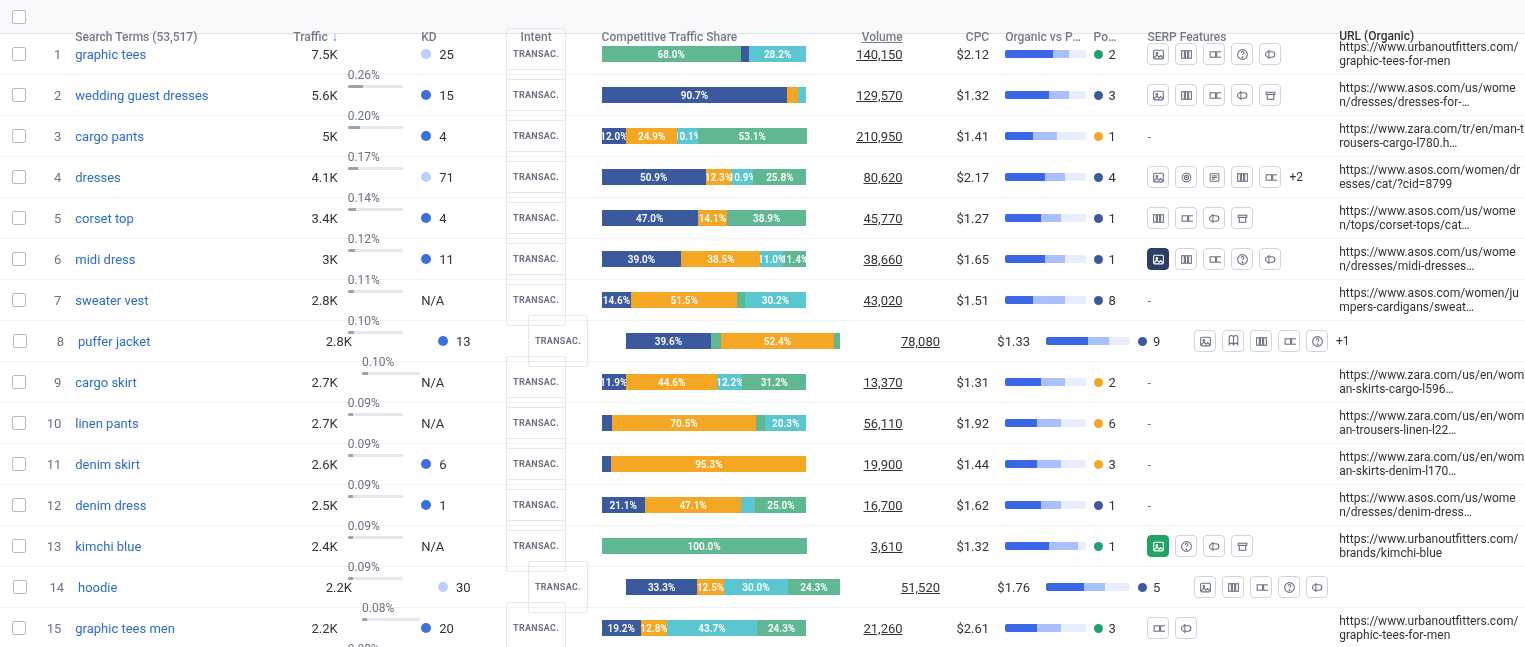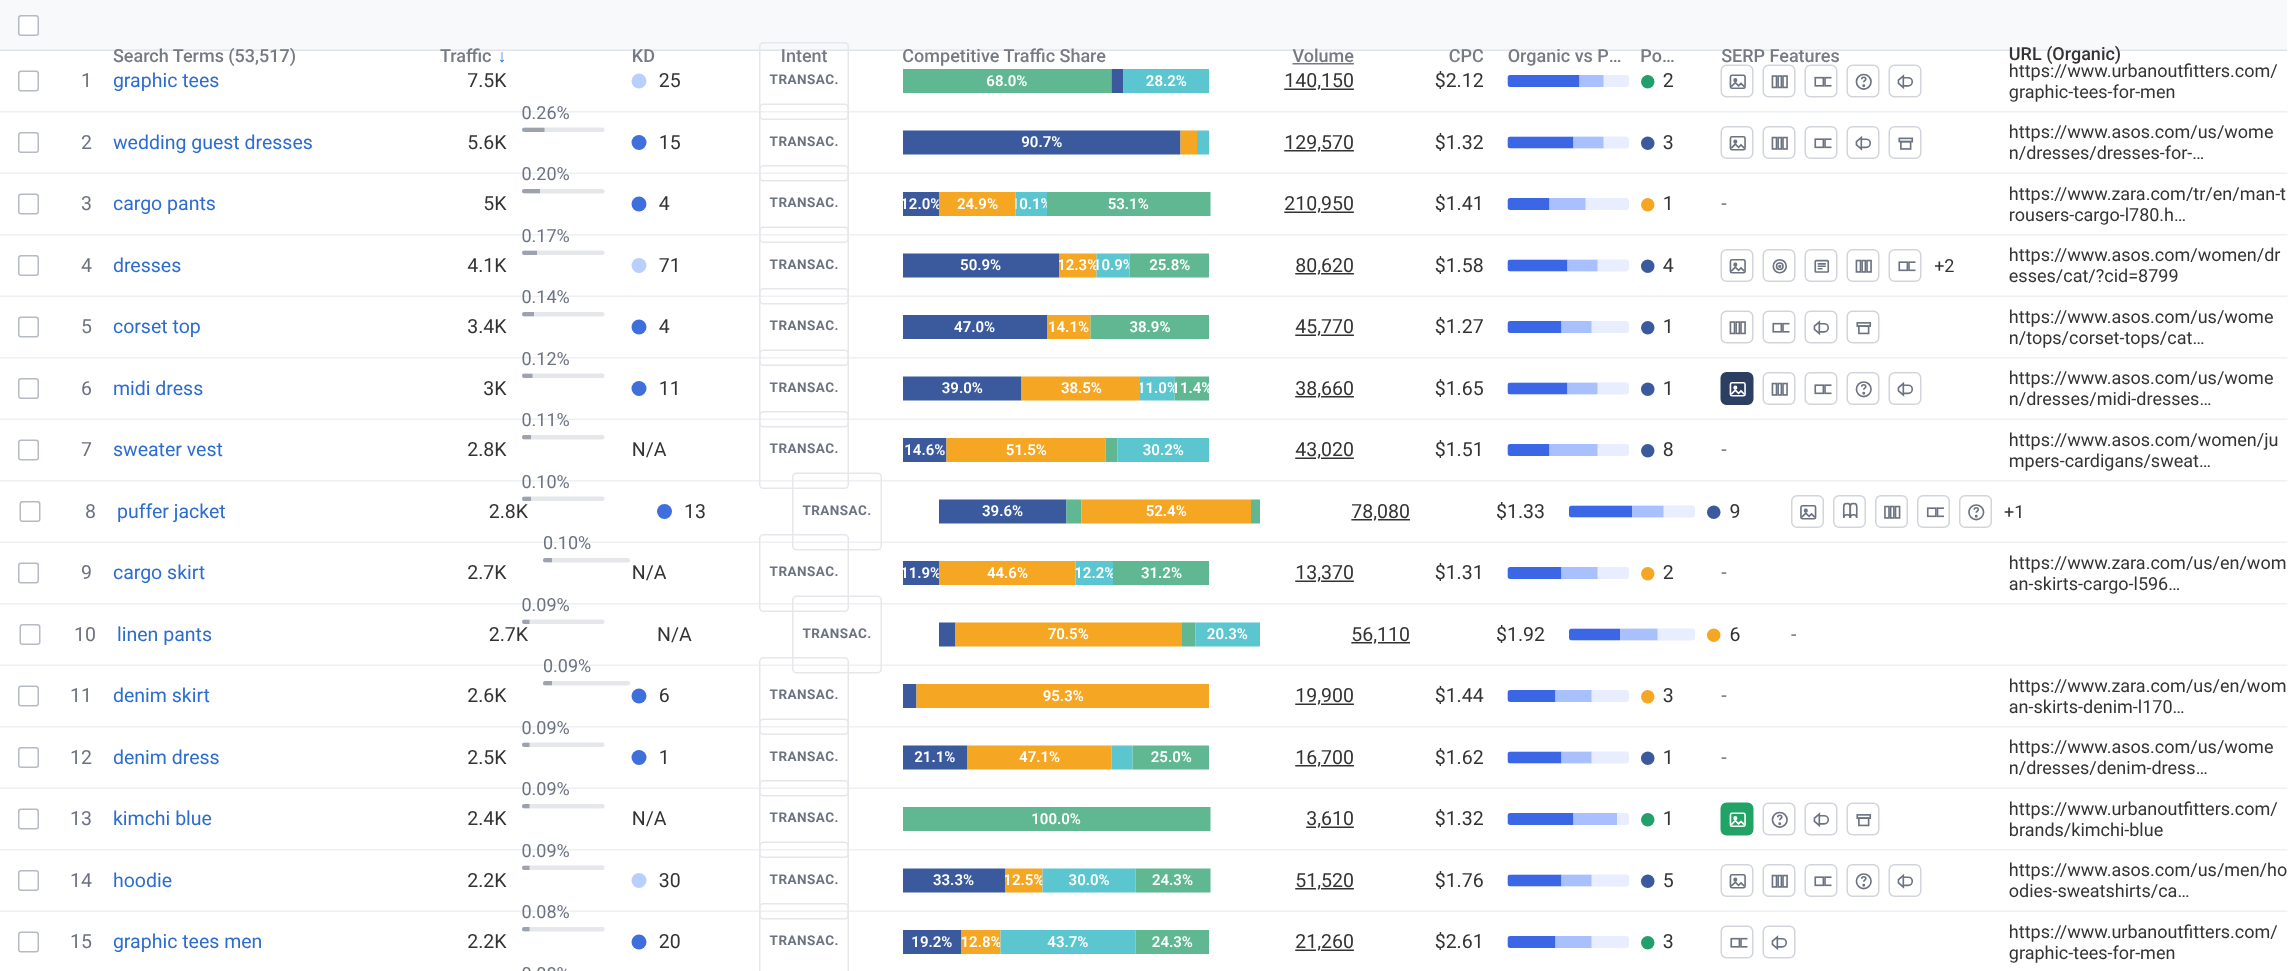--- a/index.html
+++ b/index.html
@@ -275,21 +275,21 @@
         <div class="col-intent"><span class="intent-badge">TRANSAC.</span></div>
         <div class="col-cts">
           <div class="cts-bar">
             <div class="cts-seg" style="width:50.9%;background:#3b5a9d">50.9%</div>
             <div class="cts-seg" style="width:12.3%;background:#f5a623">12.3%</div>
             <div class="cts-seg" style="width:10.9%;background:#5bc6d0">10.9%</div>
             <div class="cts-seg" style="width:25.8%;background:#5fb891">25.8%</div>
           </div>
         </div>
         <div class="col-volume">80,620</div>
-        <div class="col-cpc">$1.58</div>
+        <div class="col-cpc">$2.17</div>
         <div class="col-ovp">
           <div class="ovp-bar">
       <div class="ovp-seg" style="width:50%;background:#3b67e6"></div>
       <div class="ovp-seg" style="width:25%;background:#a9c0ff"></div>
     </div>
         </div>
         <div class="col-pos">
           <span class="pos-dot" style="background:#3b5a9d"></span>
           <span>4</span>
         </div>
@@ -666,20 +666,21 @@
       <div class="ovp-seg" style="width:30%;background:#a9c0ff"></div>
     </div>
         </div>
         <div class="col-pos">
           <span class="pos-dot" style="background:#f5a623"></span>
           <span>6</span>
         </div>
         <div class="col-serp">
           <span class="dash">-</span>
         </div>
+        <div class="col-url">https://www.zara.com/us/en/woman-trousers-linen-l22…</div>
       </div>
       <div class="data-row">
         <div class="col-check">
           <div class="checkbox"></div>
         </div>
         <div class="col-num">11</div>
         <div class="col-term"><span class="link">denim skirt</span></div>
         <div class="col-traffic">2.6K</div>
         <div class="col-traffic-bar">
       <div class="pct-label">0.09%</div>
@@ -888,21 +889,20 @@
               <circle cx="12" cy="17" r="0.8" fill="currentColor"></circle>
             </svg>
           </div>
           <div class="serp-icon">
             <svg viewBox="0 0 24 24" fill="none" stroke="currentColor" stroke-width="2">
               <path d="M3 10l6-5v14l-6-5z"></path>
               <path d="M9 7h6a5 5 0 010 10H9"></path>
             </svg>
           </div>
         </div>
-        <div class="col-url">https://www.asos.com/us/men/hoodies-sweatshirts/ca…</div>
       </div>
       <div class="data-row">
         <div class="col-check">
           <div class="checkbox"></div>
         </div>
         <div class="col-num">15</div>
         <div class="col-term"><span class="link">graphic tees men</span></div>
         <div class="col-traffic">2.2K</div>
         <div class="col-traffic-bar">
       <div class="pct-label">0.08%</div>

